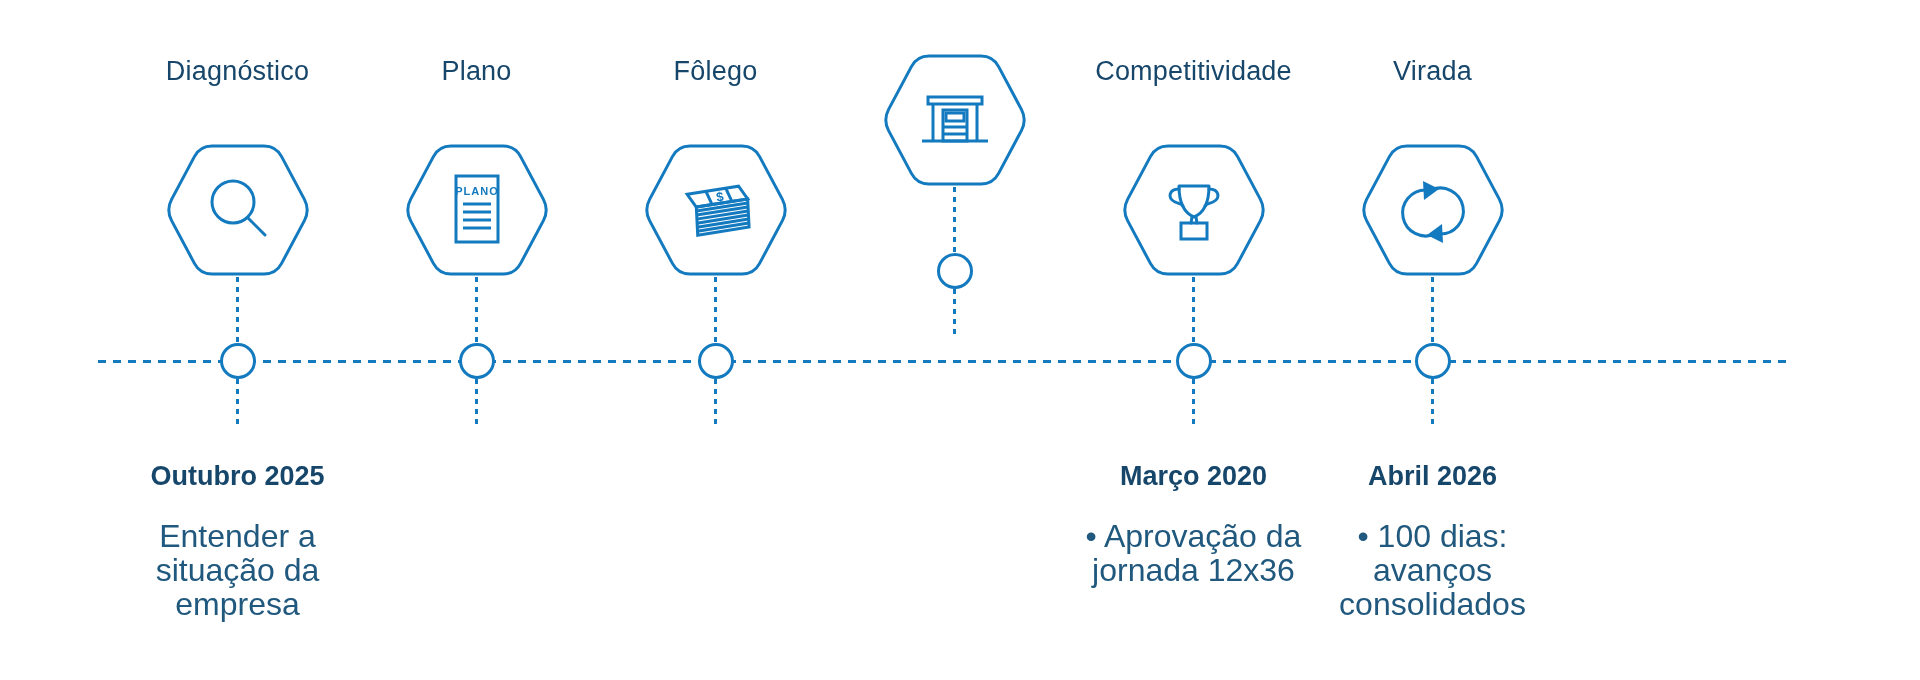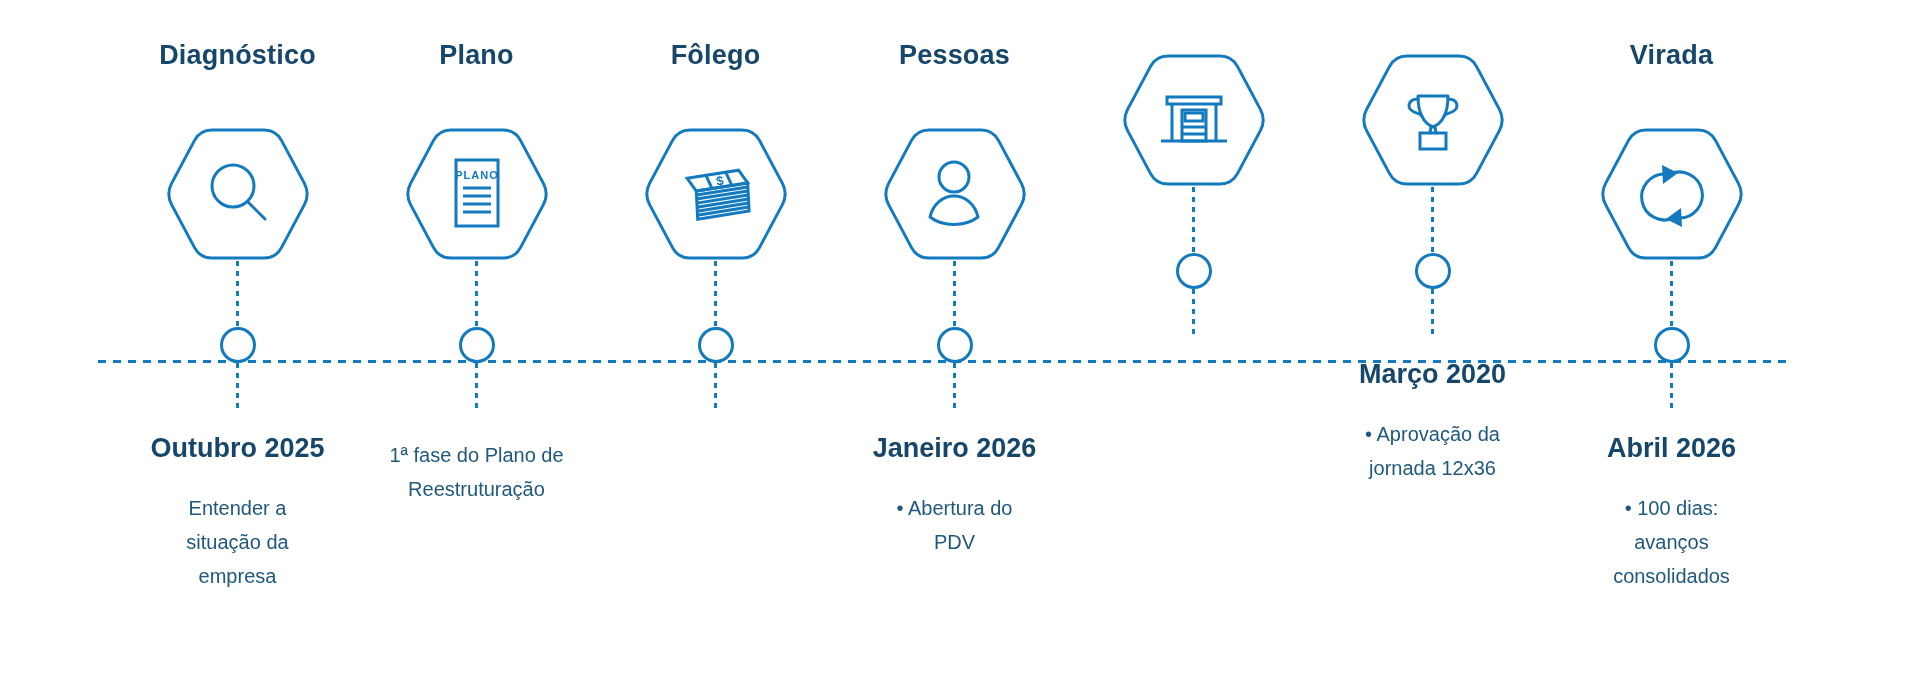--- a/index.html
+++ b/index.html
@@ -7,39 +7,39 @@
     width:1920px; height:680px; background:#ffffff; position:relative; overflow:hidden;
     font-family:"Liberation Sans", sans-serif;
   }
   .timeline-axis {
     position:absolute; left:98px; top:360px; width:1692px; height:3px; z-index:0;
     background:repeating-linear-gradient(to right,#137ABF 0 8px,transparent 8px 15px);
   }
   .cols { position:absolute; left:118px; top:0; width:1684px; display:flex; z-index:1; }
   .col { width:239px; flex:0 0 239px; display:flex; flex-direction:column; align-items:center; }
   .title {
-    margin-top:36px; height:38px; line-height:38px;
-    font-size:27px; font-weight:bold; color:#17466B; letter-spacing:.2px; white-space:nowrap;
+    margin-top:52px; height:38px; line-height:38px;
+    font-size:27px; font-weight:normal; color:#17466B; letter-spacing:.2px; white-space:nowrap;
   }
   .hex { margin-top:53px; width:150px; height:134px; position:relative; }
   .hex svg.hexframe { position:absolute; left:0; top:0; }
   .hex svg.icon { position:absolute; left:35px; top:27px; }
   .conn {
     width:3px;
     background:repeating-linear-gradient(to bottom,#137ABF 0 5px,transparent 5px 10px);
   }
   .conn-top { height:66px; }
   .conn-bottom { height:48px; }
   .node {
     width:30px; height:30px; border:3px solid #137ABF; border-radius:50%;
     background:#ffffff;
   }
-  .date { margin-top:22px; font-size:27px; font-weight:bold; color:#17466B; white-space:nowrap; }
+  .date { margin-top:34px; font-size:27px; font-weight:bold; color:#17466B; white-space:nowrap; }
   .desc {
-    margin-top:27px; font-size:20px; line-height:34px; color:#20587E;
+    margin-top:27px; font-size:32px; line-height:34px; color:#20587E;
     text-align:center; white-space:pre-line;
   }
   svg .st { stroke:#137ABF; stroke-width:3; fill:none; }
   svg .rd { stroke-linecap:round; stroke-linejoin:round; }
   svg .fillb { fill:#137ABF; stroke:none; }
   svg text { fill:#137ABF; font-family:"Liberation Sans", sans-serif; font-weight:bold; }
 </style>
 </head>
 <body>
 
@@ -78,22 +78,20 @@
         <text x="40" y="25" font-size="11" letter-spacing="1" text-anchor="middle">PLANO</text>
         <line class="st" x1="26" y1="34" x2="54" y2="34"></line>
         <line class="st" x1="26" y1="42" x2="54" y2="42"></line>
         <line class="st" x1="26" y1="50" x2="54" y2="50"></line>
         <line class="st" x1="26" y1="58" x2="54" y2="58"></line>
       </svg>
     </div>
     <div class="conn conn-top"></div>
     <div class="node"></div>
     <div class="conn conn-bottom"></div>
-    <div class="desc">1ª fase do Plano de
-Reestruturação</div>
   </div>
 
   <div class="col">
     <div class="title">Fôlego</div>
     <div class="hex">
       <svg class="hexframe" width="150" height="134" viewBox="0 0 150 134">
         <path class="st" d="M49,3 L101,3 Q113,3 118.6,13.6 L141.4,56.4 Q147,67 141.4,77.6 L118.6,120.4 Q113,131 101,131 L49,131 Q37,131 31.4,120.4 L8.6,77.6 Q3,67 8.6,56.4 L31.4,13.6 Q37,3 49,3 Z"></path>
       </svg>
       <svg class="icon" width="80" height="80" viewBox="0 0 80 80">
         <g transform="rotate(-9 40 40)">
@@ -109,38 +107,20 @@
           <line class="st" x1="18.7" y1="54" x2="70.7" y2="54"></line>
           <line class="st" x1="18.3" y1="58" x2="70.3" y2="58"></line>
         </g>
       </svg>
     </div>
     <div class="conn conn-top"></div>
     <div class="node"></div>
     <div class="conn conn-bottom"></div>
   </div>
 
-  <div class="col">
-    <div class="title">Pessoas</div>
-    <div class="hex">
-      <svg class="hexframe" width="150" height="134" viewBox="0 0 150 134">
-        <path class="st" d="M49,3 L101,3 Q113,3 118.6,13.6 L141.4,56.4 Q147,67 141.4,77.6 L118.6,120.4 Q113,131 101,131 L49,131 Q37,131 31.4,120.4 L8.6,77.6 Q3,67 8.6,56.4 L31.4,13.6 Q37,3 49,3 Z"></path>
-      </svg>
-      <svg class="icon" width="80" height="80" viewBox="0 0 80 80">
-        <circle class="st" cx="39" cy="23" r="15"></circle>
-        <path class="st rd" d="M39,42 C28,42 18,50 15,63 C28,73 50,73 63,63 C60,50 50,42 39,42 Z"></path>
-      </svg>
-    </div>
-    <div class="conn conn-top"></div>
-    <div class="node"></div>
-    <div class="conn conn-bottom"></div>
-    <div class="date">Janeiro 2026</div>
-    <div class="desc">• Abertura do
-PDV</div>
-  </div>
 
   <div class="col">
     <div class="hex">
       <svg class="hexframe" width="150" height="134" viewBox="0 0 150 134">
         <path class="st" d="M49,3 L101,3 Q113,3 118.6,13.6 L141.4,56.4 Q147,67 141.4,77.6 L118.6,120.4 Q113,131 101,131 L49,131 Q37,131 31.4,120.4 L8.6,77.6 Q3,67 8.6,56.4 L31.4,13.6 Q37,3 49,3 Z"></path>
       </svg>
       <svg class="icon" width="80" height="80" viewBox="0 0 80 80">
         <rect class="st" x="13" y="17" width="54" height="7"></rect>
         <line class="st" x1="18" y1="24" x2="18" y2="61"></line>
         <line class="st" x1="62" y1="24" x2="62" y2="61"></line>
@@ -150,20 +130,21 @@
         <line class="st" x1="28" y1="47" x2="52" y2="47"></line>
         <line class="st" x1="28" y1="54" x2="52" y2="54"></line>
       </svg>
     </div>
     <div class="conn conn-top"></div>
     <div class="node"></div>
     <div class="conn conn-bottom"></div>
   </div>
 
   <div class="col">
+    <div class="title">Competitividade</div>
     <div class="hex">
       <svg class="hexframe" width="150" height="134" viewBox="0 0 150 134">
         <path class="st" d="M49,3 L101,3 Q113,3 118.6,13.6 L141.4,56.4 Q147,67 141.4,77.6 L118.6,120.4 Q113,131 101,131 L49,131 Q37,131 31.4,120.4 L8.6,77.6 Q3,67 8.6,56.4 L31.4,13.6 Q37,3 49,3 Z"></path>
       </svg>
       <svg class="icon" width="80" height="80" viewBox="0 0 80 80">
         <path class="st rd" d="M25,16 L55,16 C55,30 52,42 40,47 C28,42 25,30 25,16 Z"></path>
         <path class="st rd" d="M25,19 C15,19 13,28 21,32 C24,33.5 27,33.5 29,36"></path>
         <path class="st rd" d="M55,19 C65,19 67,28 59,32 C56,33.5 53,33.5 51,36"></path>
         <path class="st rd" d="M38,47 L37,53 M42,47 L43,53"></path>
         <rect class="st" x="27" y="53" width="26" height="16"></rect>

